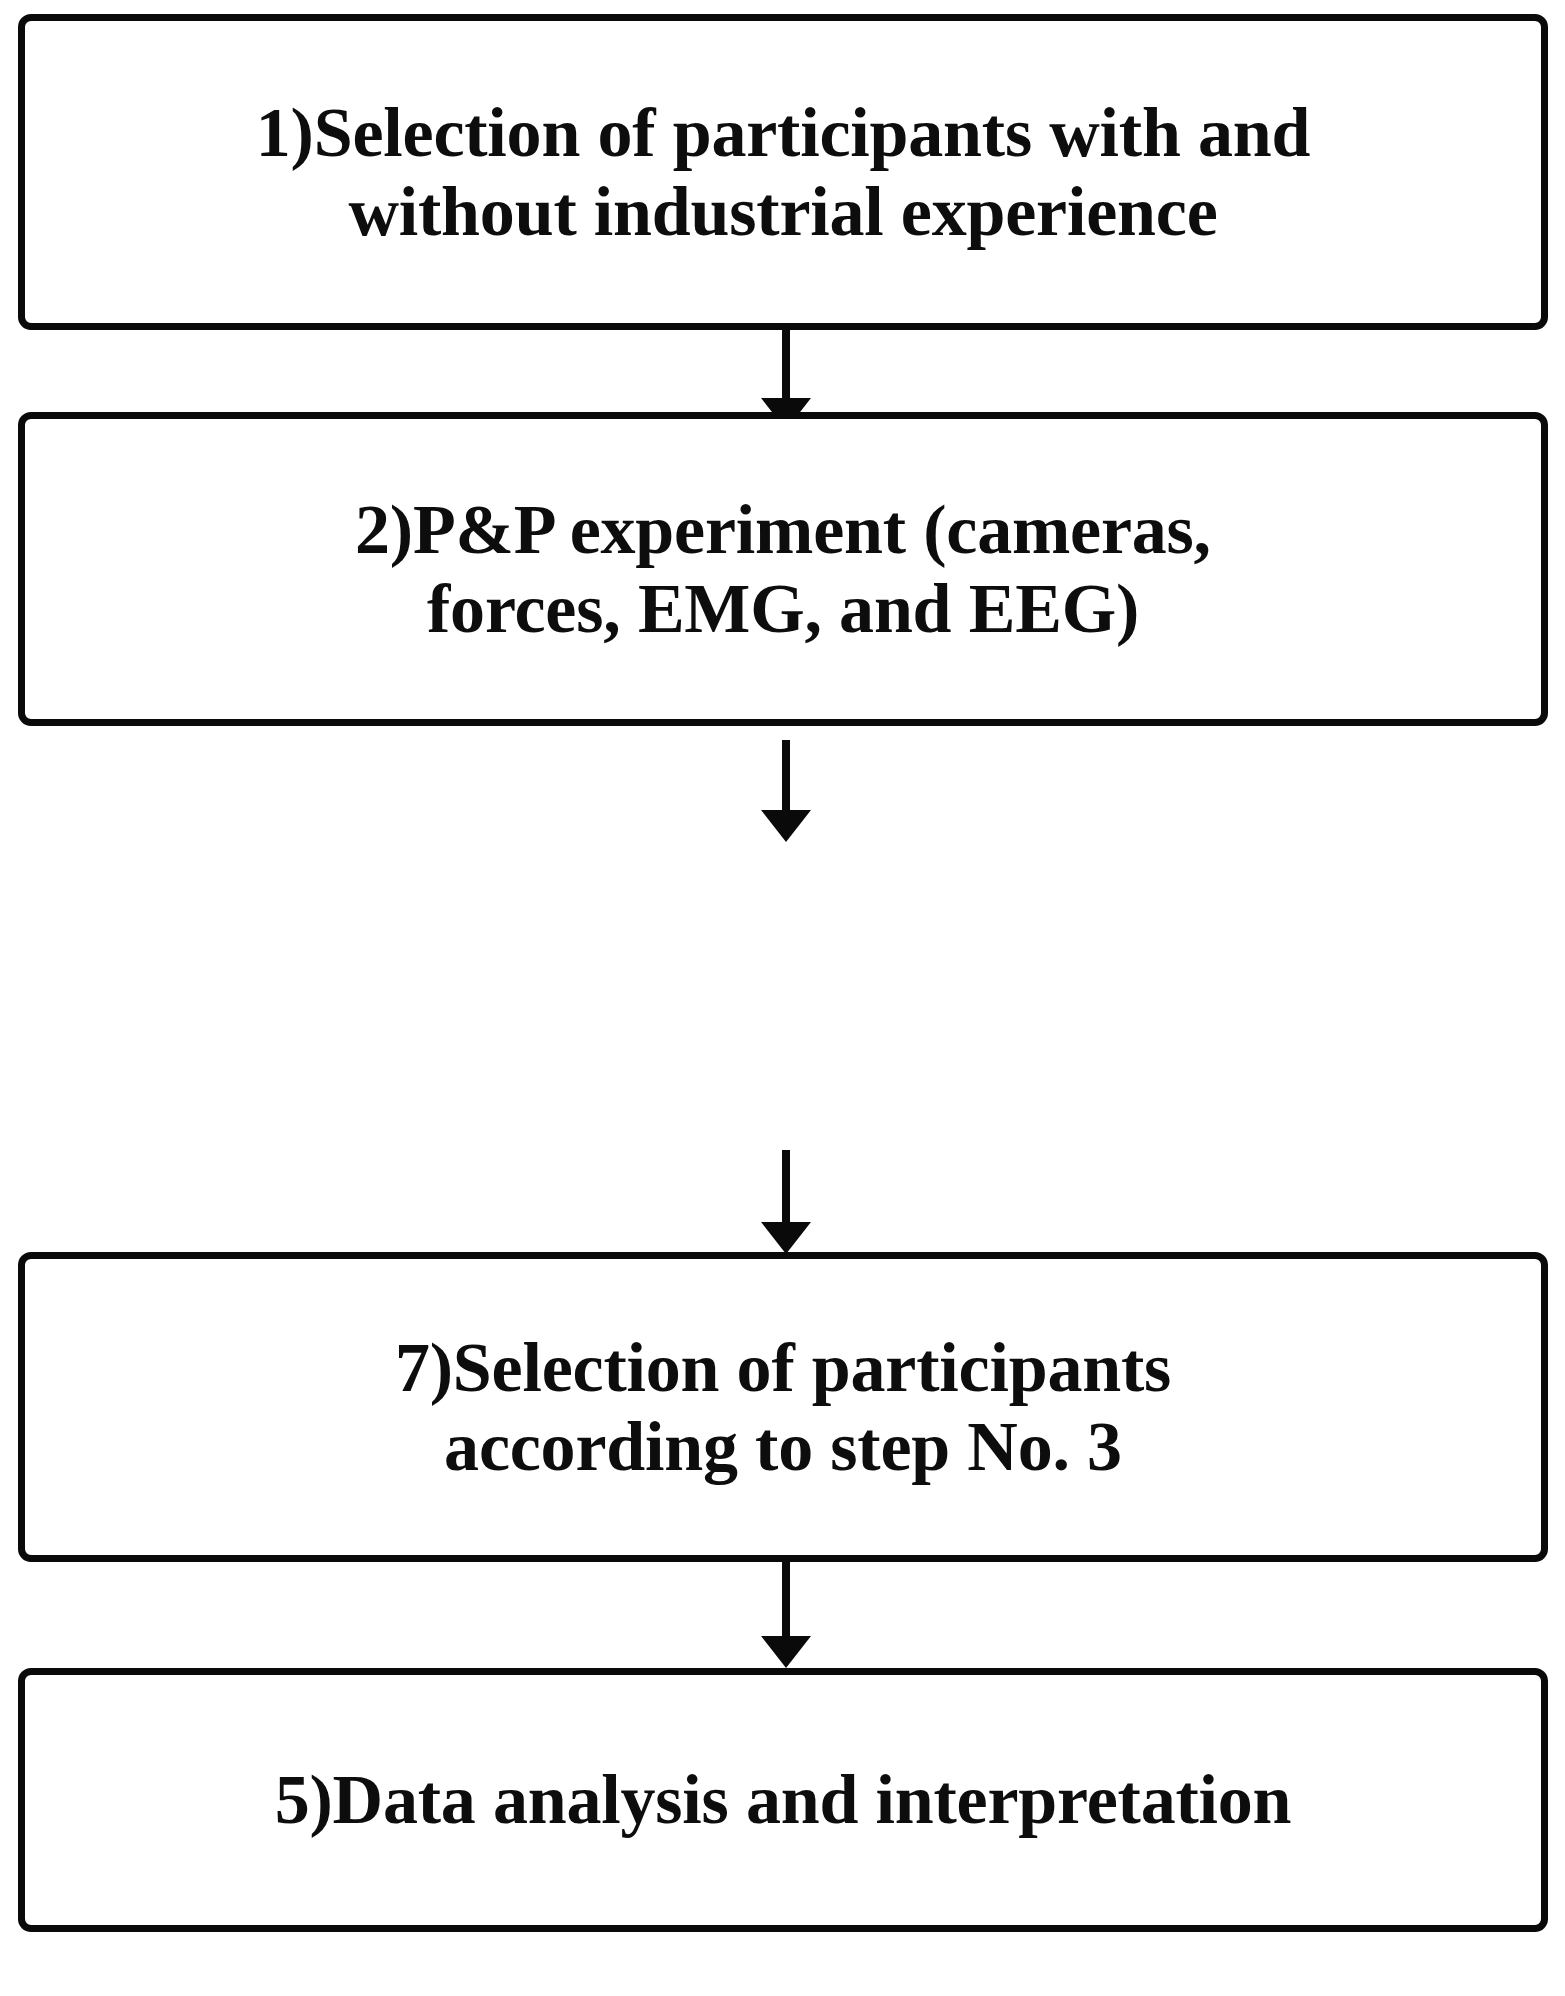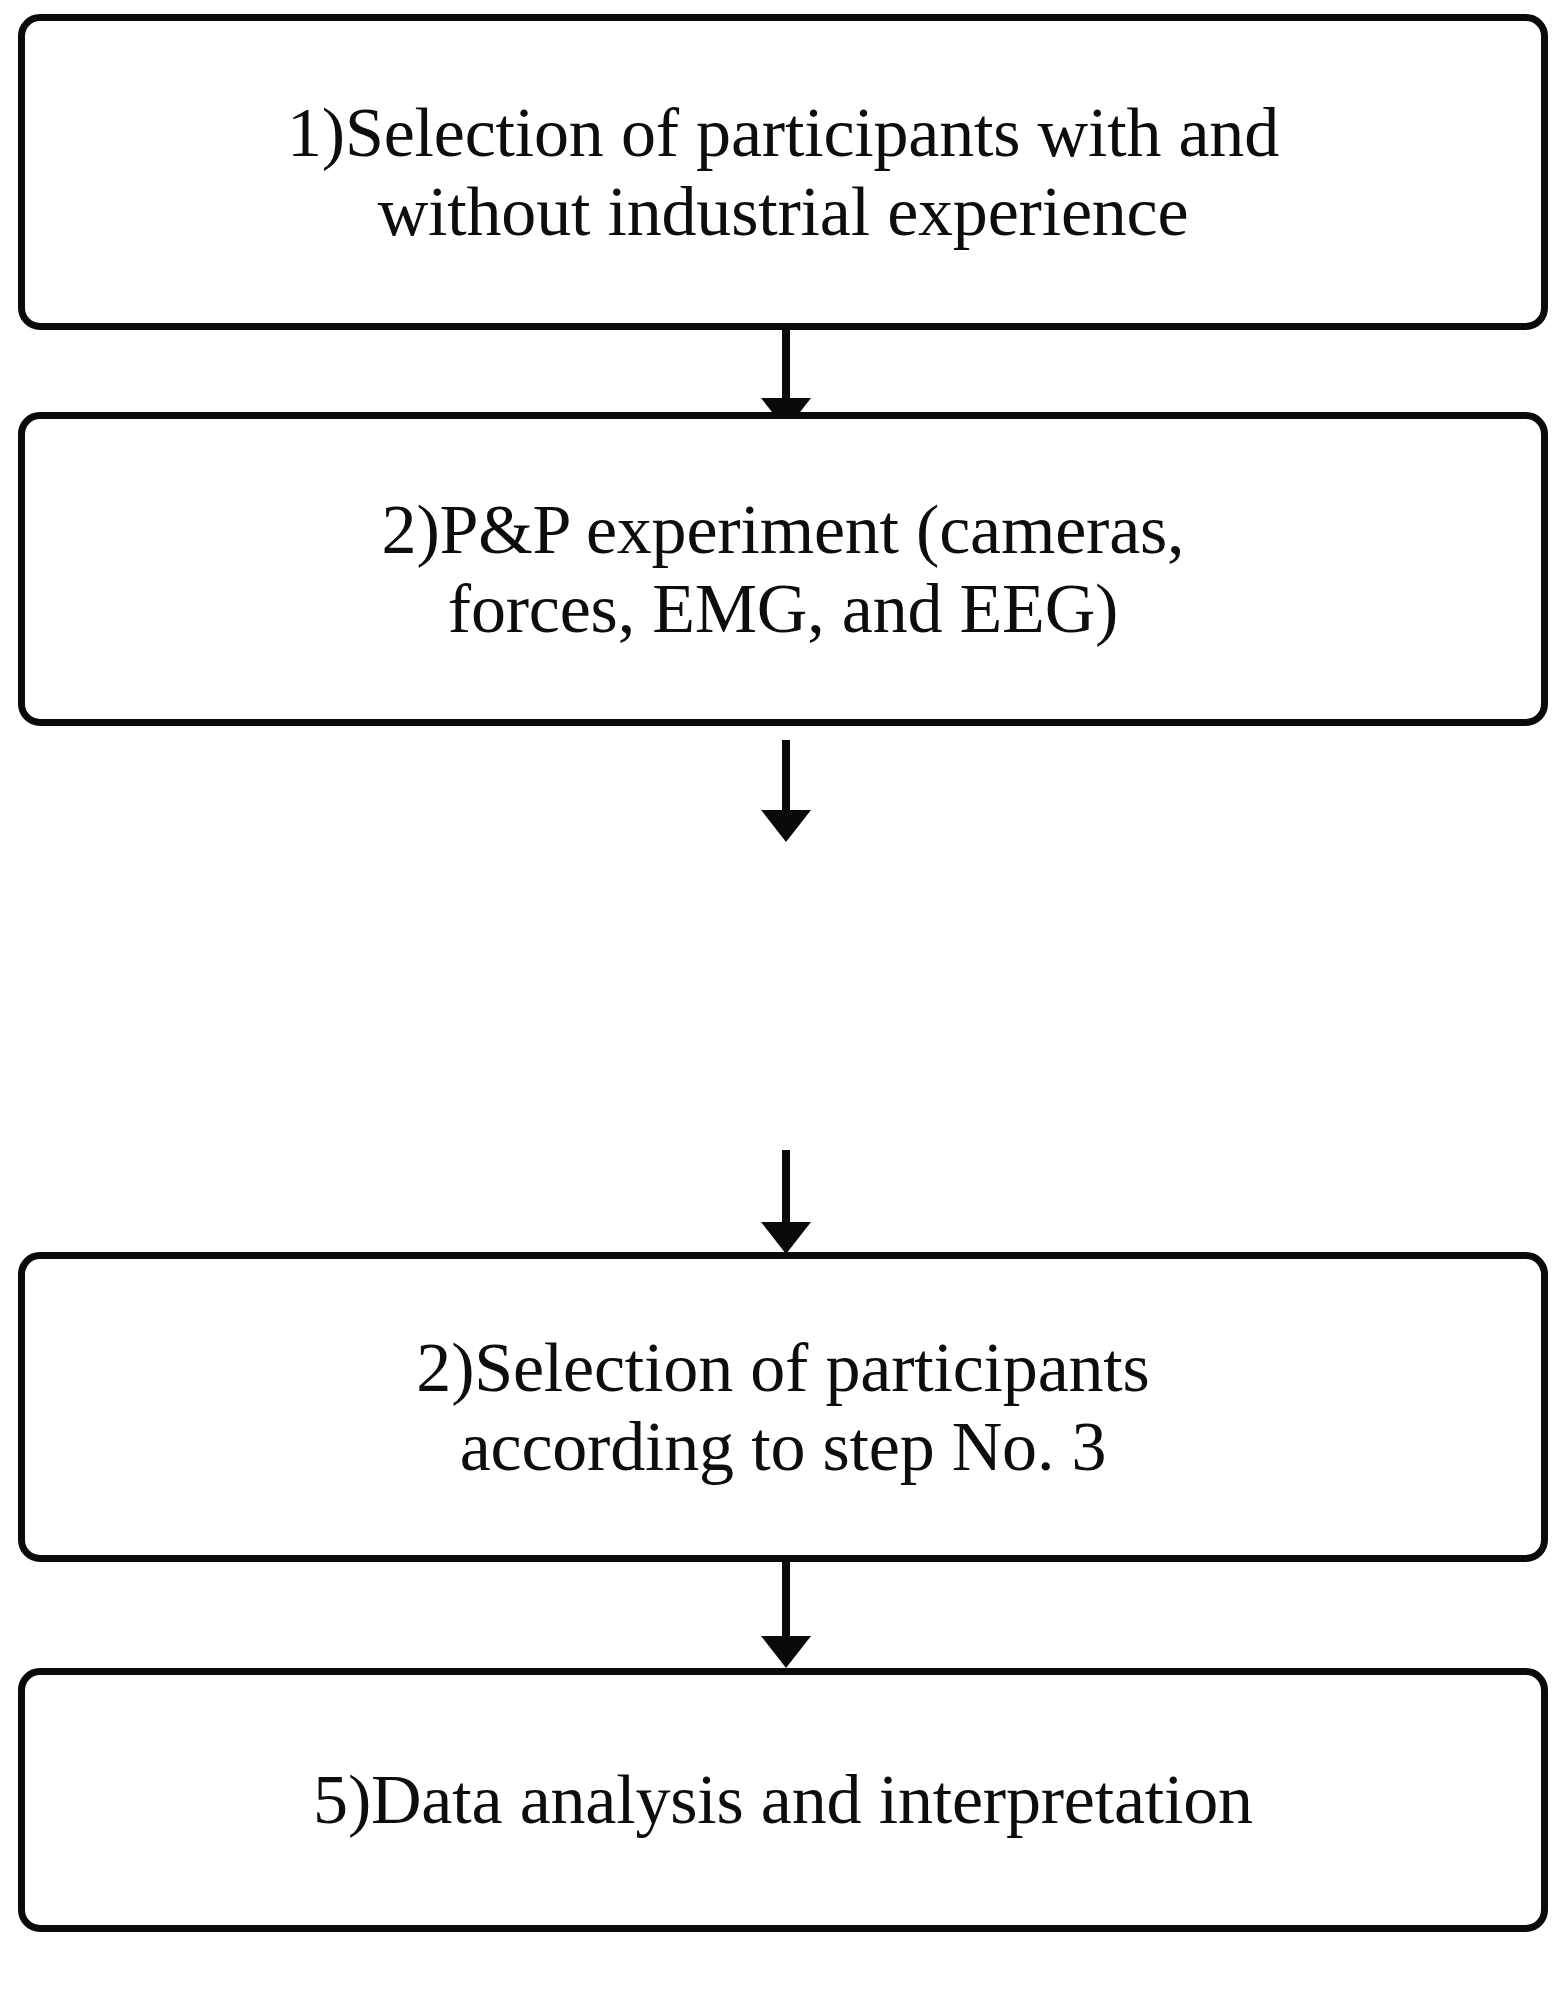--- a/index.html
+++ b/index.html
@@ -22,25 +22,26 @@
     width: 1565px;
     height: 1996px;
   }
 
   .node {
     position: absolute;
     left: 18px;
     width: 1530px;
     box-sizing: border-box;
     border: 7px solid #0a0a0a;
-    border-radius: 22px;
+    border-radius: 13px;
     background: #ffffff;
     display: flex;
     align-items: center;
     justify-content: center;
+    font-weight: bold;
   }
 
   .node-label {
     display: block;
     width: 100%;
     text-align: center;
     color: #0d0d0d;
     font-size: 70px;
     line-height: 1.13;
     letter-spacing: -0.2px;
@@ -98,21 +99,21 @@
 
 
   <div class="connector conn-3">
     <svg width="1565" height="106" viewBox="0 0 1565 106" xmlns="http://www.w3.org/2000/svg">
       <line x1="786" y1="0" x2="786" y2="80" stroke="#0a0a0a" stroke-width="8"></line>
       <polygon points="761,72 811,72 786,104" fill="#0a0a0a"></polygon>
     </svg>
   </div>
 
   <div class="node node-4">
-    <span class="node-label">2)Selection of participants
+    <span class="node-label">7)Selection of participants
 according to step No. 3</span>
   </div>
 
   <div class="connector conn-4">
     <svg width="1565" height="112" viewBox="0 0 1565 112" xmlns="http://www.w3.org/2000/svg">
       <line x1="786" y1="0" x2="786" y2="84" stroke="#0a0a0a" stroke-width="8"></line>
       <polygon points="761,76 811,76 786,108" fill="#0a0a0a"></polygon>
     </svg>
   </div>
 

